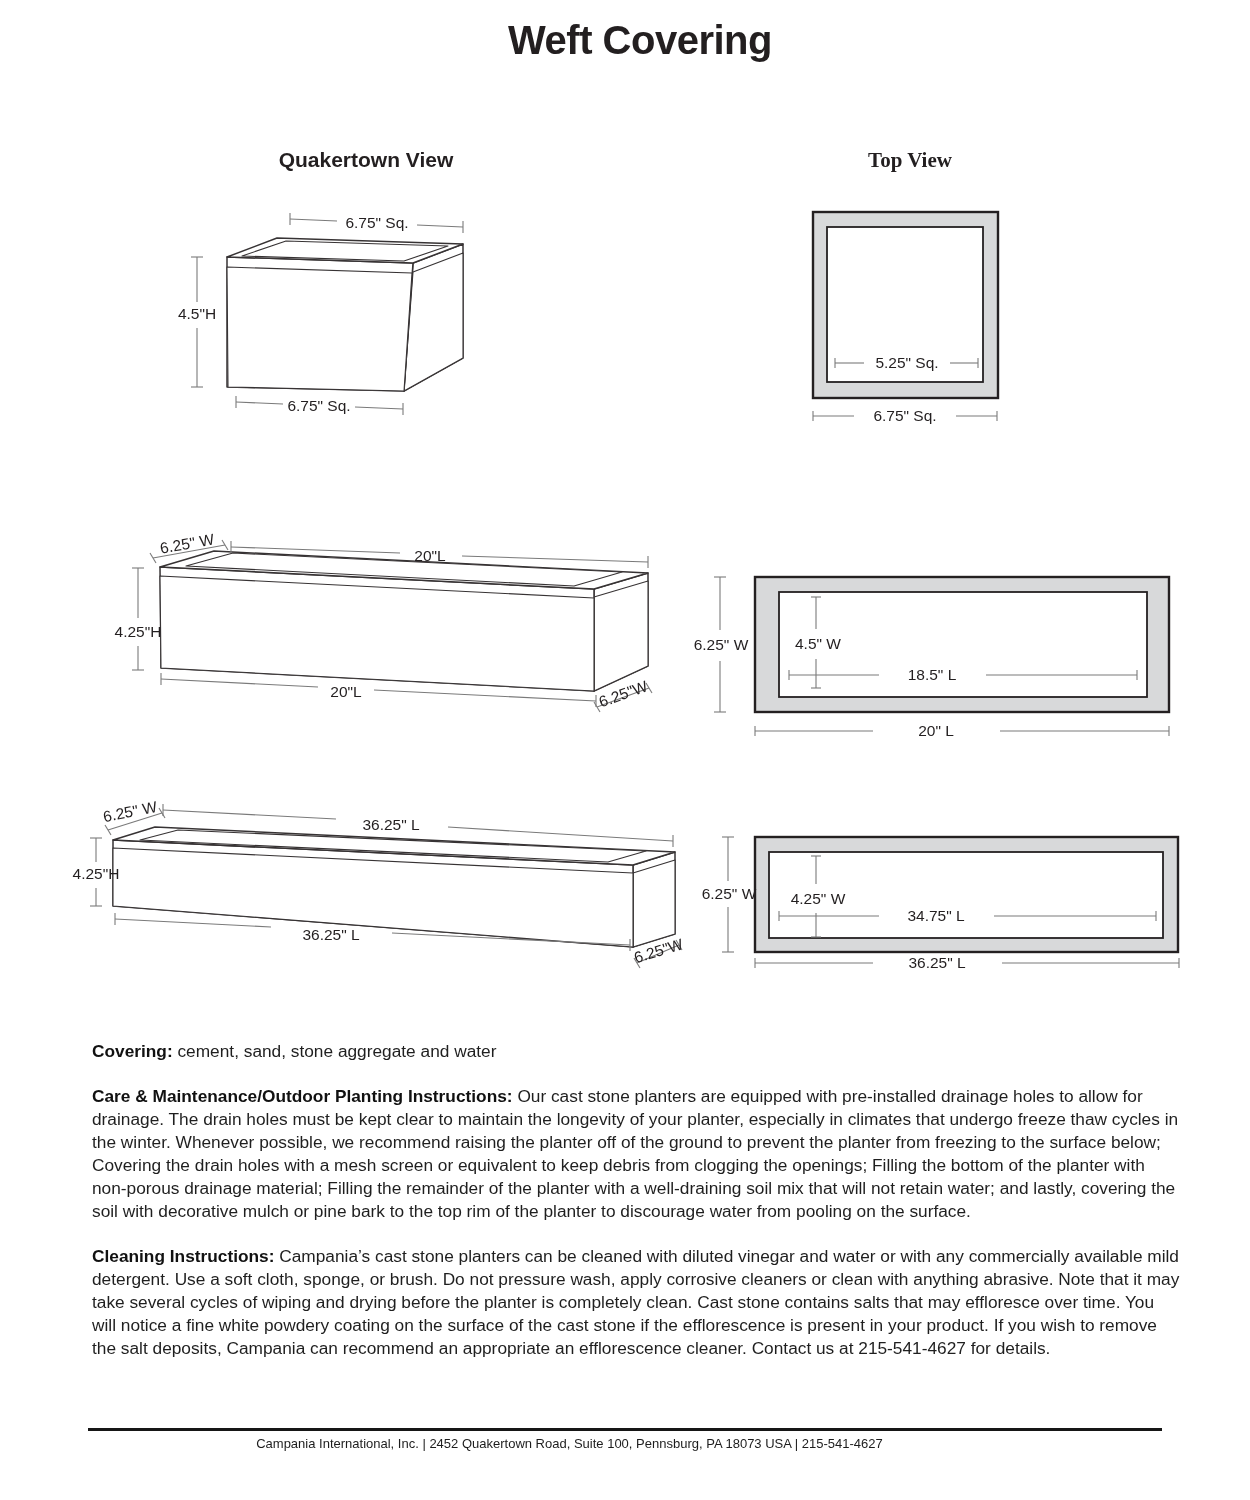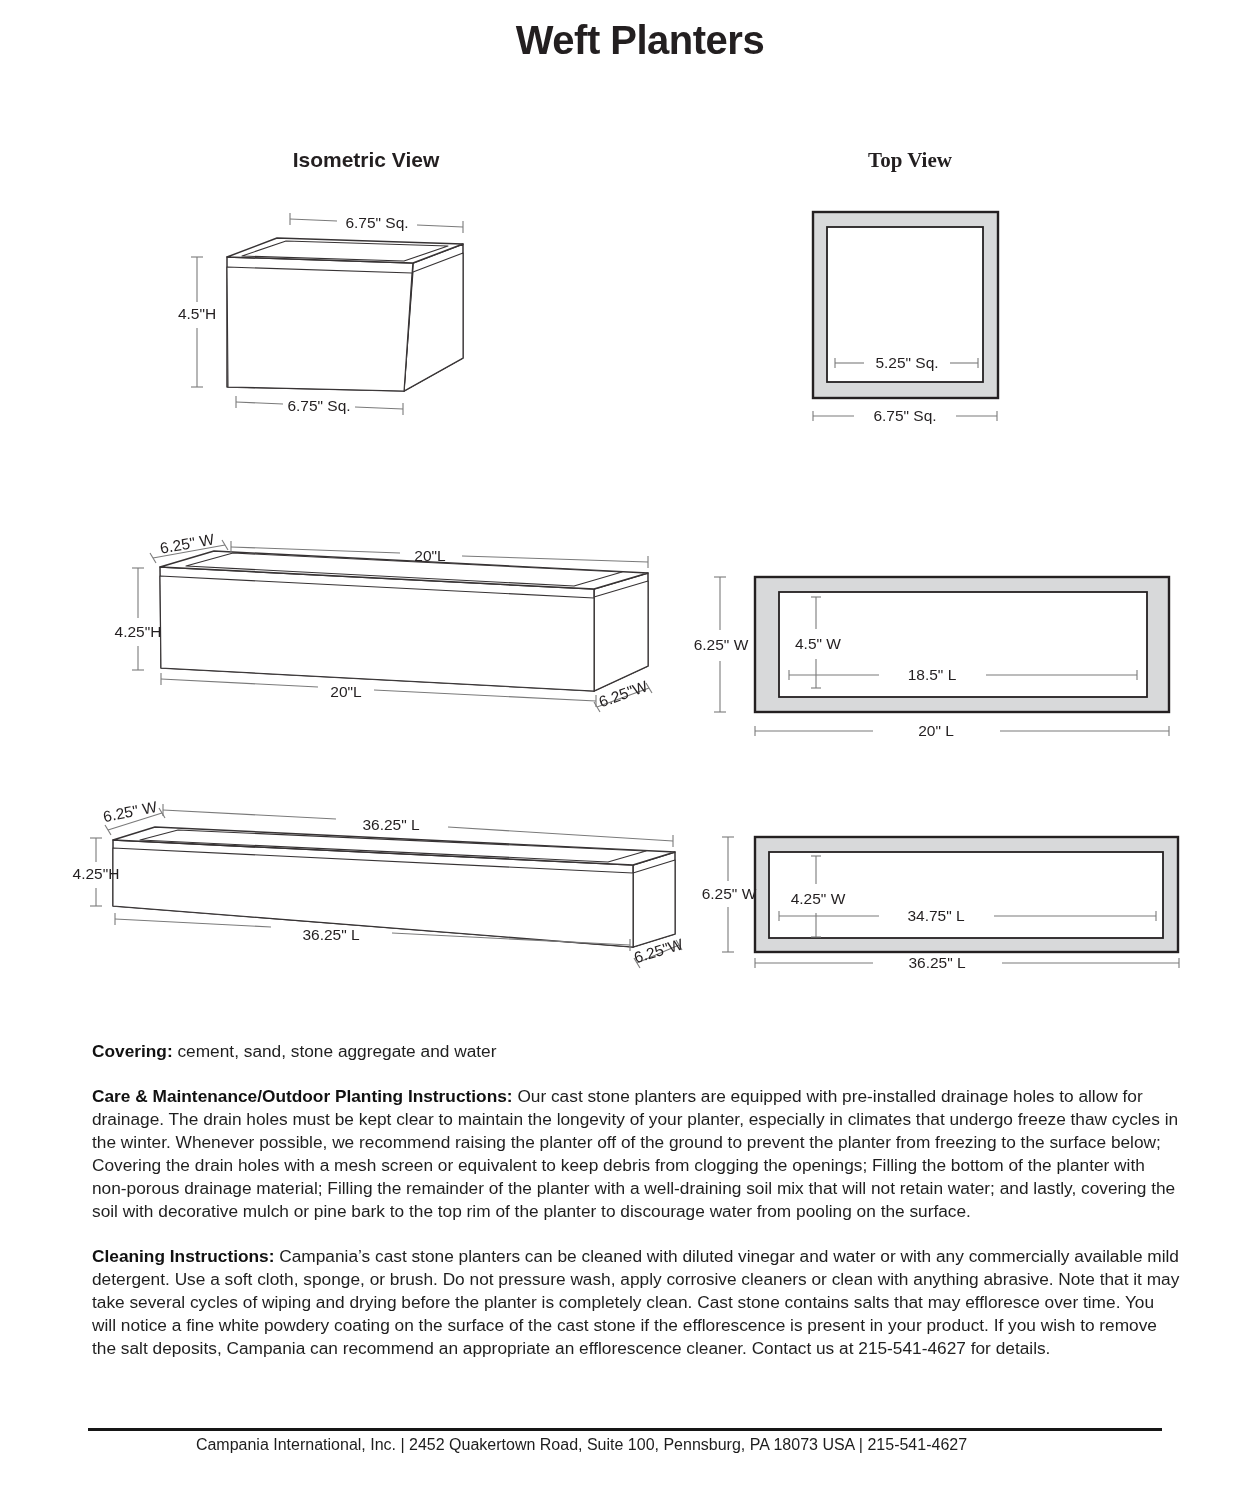--- a/index.html
+++ b/index.html
@@ -12,32 +12,32 @@
   #head-iso{left:216px;}
   #head-top{left:760px;font-family:Liberation Serif, serif;}
   svg text{font-family:"Liberation Sans",sans-serif;font-size:15.5px;fill:#231f20;}
   .dim{stroke:#7a7a7a;stroke-width:1.1;fill:none;}
   .outline{fill:#ffffff;stroke:#373334;stroke-width:1.5;stroke-linejoin:round;}
   .thin{fill:#ffffff;stroke:#373334;stroke-width:1.1;stroke-linejoin:round;}
   #textblock{left:92px;top:1040px;width:1088px;}
   #textblock p{margin:0 0 22px 0;font-size:17.3px;line-height:23px;color:#1f1f1f;}
   #textblock strong{color:#111;}
   #rule{left:88px;top:1428px;width:1074px;border-top:3px solid #161616;height:0;}
-  .fline{left:12px;width:1139px;text-align:center;font-size:16px;color:#1d1d1d;}
+  .fline{left:0;width:1139px;text-align:center;font-size:13px;color:#1d1d1d;}
   #fline1{top:1436px;}
   #fline2{top:1460px;}
   #site-link{color:#2e71b8;text-decoration:underline;cursor:pointer;}
 </style>
 </head>
 <body>
 
 <div id="page">
 
-  <div id="title" class="abs">Weft Planters</div>
-  <div id="head-iso" class="abs colhead">Isometric View</div>
+  <div id="title" class="abs">Weft Covering</div>
+  <div id="head-iso" class="abs colhead">Quakertown View</div>
   <div id="head-top" class="abs colhead">Top View</div>
 
   <svg class="abs" style="left:150px;top:205px;" width="330" height="215" viewBox="150 205 330 215">
     <defs>
       <pattern id="pf1" patternUnits="userSpaceOnUse" width="64" height="26" patternTransform="rotate(1.8)">
         <rect x="4" y="3" width="54" height="7.5" rx="3.75" fill="#fff" stroke="#3f3b3c" stroke-width="1.2"></rect>
         <rect x="-28" y="16" width="54" height="7.5" rx="3.75" fill="#fff" stroke="#3f3b3c" stroke-width="1.2"></rect>
         <rect x="36" y="16" width="54" height="7.5" rx="3.75" fill="#fff" stroke="#3f3b3c" stroke-width="1.2"></rect>
       </pattern>
       <pattern id="ps1" patternUnits="userSpaceOnUse" width="50" height="23" patternTransform="rotate(-21)">

